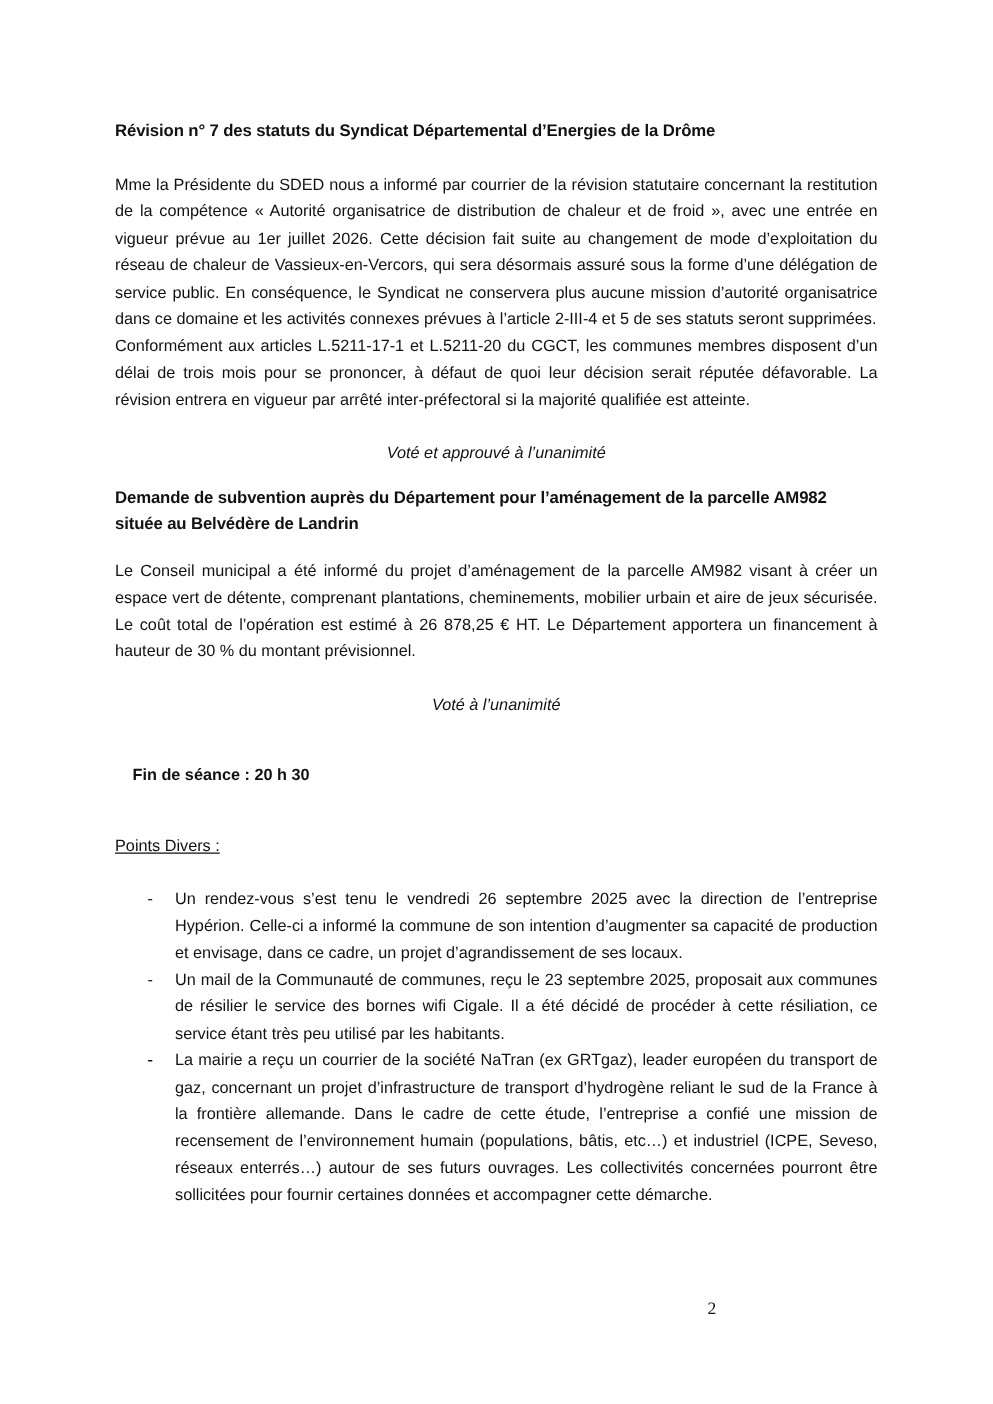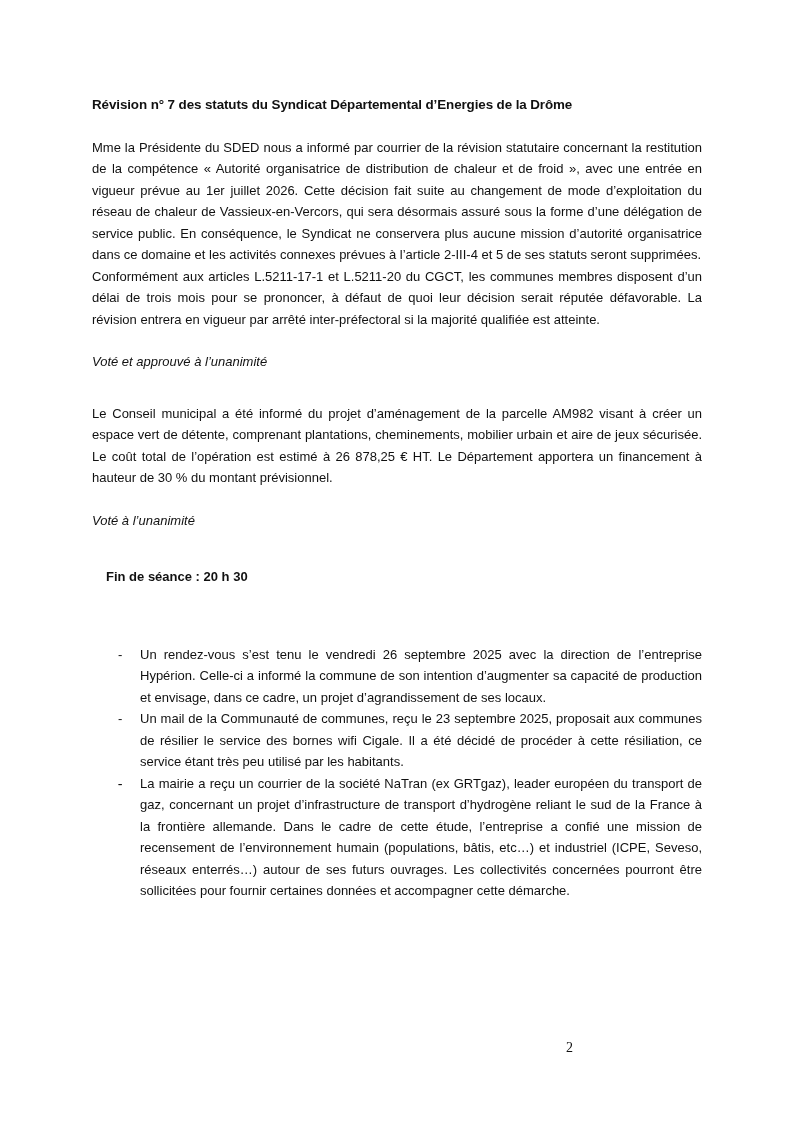--- a/index.html
+++ b/index.html
@@ -2,46 +2,48 @@
 <html><head>
 <meta charset="utf-8">
 <style>
   html, body { margin: 0; padding: 0; background: #ffffff; }
   body { width: 794px; height: 1123px; position: relative; overflow: hidden;
          font-family: "Liberation Sans", sans-serif; color: #111; }
   .page { position: absolute; left: 92px; top: 94px; width: 610px; font-size: 13px; line-height: 21.5px; }
   .h { font-weight: bold; font-size: 13.4px; letter-spacing: -0.1px; margin: 0; }
   .p { text-align: justify; margin: 0; }
   .gap { height: 21px; }
-  .it { font-style: italic; margin: 0; }
+  .it { font-style: italic; margin: 0; text-align: center; }
   .b { font-weight: bold; margin: 14px; }
   .u { text-decoration: underline; margin: 0; }
   ul { list-style: none; margin: 0; padding: 0; }
   li { position: relative; padding-left: 48px; text-align: justify; }
   li .dash { position: absolute; left: 26px; top: 0; }
   .pagenum { position: absolute; left: 566px; top: 1040px; font-family: "Liberation Serif", serif; font-size: 14px; }
 </style>
 </head>
 <body>
 
 <div class="page">
   <p class="h">Révision n° 7 des statuts du Syndicat Départemental d’Energies de la Drôme</p>
   <div class="gap"></div>
   <p class="p">Mme la Présidente du SDED nous a informé par courrier de la révision statutaire concernant la restitution de la compétence « Autorité organisatrice de distribution de chaleur et de froid », avec une entrée en vigueur prévue au 1er juillet 2026. Cette décision fait suite au changement de mode d’exploitation du réseau de chaleur de Vassieux-en-Vercors, qui sera désormais assuré sous la forme d’une délégation de service public. En conséquence, le Syndicat ne conservera plus aucune mission d’autorité organisatrice dans ce domaine et les activités connexes prévues à l’article 2-III-4 et 5 de ses statuts seront supprimées.</p>
   <p class="p">Conformément aux articles L.5211-17-1 et L.5211-20 du CGCT, les communes membres disposent d’un délai de trois mois pour se prononcer, à défaut de quoi leur décision serait réputée défavorable. La révision entrera en vigueur par arrêté inter-préfectoral si la majorité qualifiée est atteinte.</p>
   <div class="gap"></div>
   <p class="it">Voté et approuvé à l’unanimité</p>
   <div class="gap" style="height:14px"></div>
+  <p class="h">Demande de subvention auprès du Département pour l’aménagement de la parcelle AM982 située au Belvédère de Landrin</p>
   <div class="gap" style="height:16px"></div>
   <p class="p">Le Conseil municipal a été informé du projet d’aménagement de la parcelle AM982 visant à créer un espace vert de détente, comprenant plantations, cheminements, mobilier urbain et aire de jeux sécurisée. Le coût total de l’opération est estimé à 26 878,25 € HT. Le Département apportera un financement à hauteur de 30 % du montant prévisionnel.</p>
   <div class="gap"></div>
   <p class="it">Voté à l’unanimité</p>
   <div class="gap"></div>
   <p class="b">Fin de séance : 20 h 30</p>
   <div class="gap"></div>
+  <p class="u">Points Divers :</p>
   <div class="gap"></div>
   <ul>
     <li><span class="dash">-</span><span>Un rendez-vous s’est tenu le vendredi 26 septembre 2025 avec la direction de l’entreprise Hypérion. Celle-ci a informé la commune de son intention d’augmenter sa capacité de production et envisage, dans ce cadre, un projet d’agrandissement de ses locaux.</span></li>
     <li><span class="dash">-</span><span>Un mail de la Communauté de communes, reçu le 23 septembre 2025, proposait aux communes de résilier le service des bornes wifi Cigale. Il a été décidé de procéder à cette résiliation, ce service étant très peu utilisé par les habitants.</span></li>
     <li><span class="dash">-</span></li>
     <li><span class="dash">-</span><span>La mairie a reçu un courrier de la société NaTran (ex GRTgaz), leader européen du transport de gaz, concernant un projet d’infrastructure de transport d’hydrogène reliant le sud de la France à la frontière allemande. Dans le cadre de cette étude, l’entreprise a confié une mission de recensement de l’environnement humain (populations, bâtis, etc…) et industriel (ICPE, Seveso, réseaux enterrés…) autour de ses futurs ouvrages. Les collectivités concernées pourront être sollicitées pour fournir certaines données et accompagner cette démarche.</span></li>
   </ul>
 </div>
 
 <div class="pagenum">2</div>

